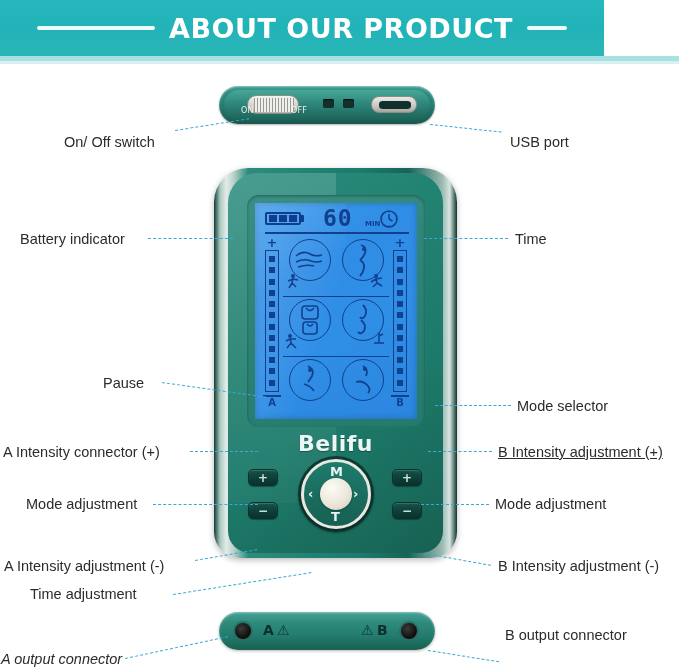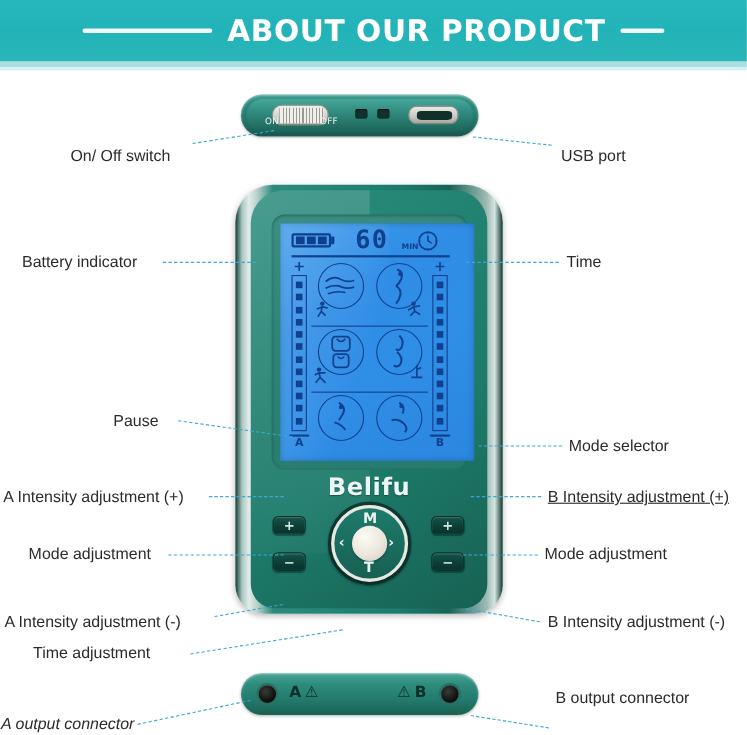--- a/index.html
+++ b/index.html
@@ -6,21 +6,21 @@
   html,body{margin:0;padding:0;}
   body{
     width:679px;height:668px;
     background:#ffffff;
     font-family:"Liberation Sans", sans-serif;
     overflow:hidden;
     position:relative;
   }
   
   #header{
-    position:absolute;left:0;top:0;width:679px;height:56px;
+    position:absolute;left:0;top:0;width:604px;height:56px;
     background:linear-gradient(180deg,#27b8bd 0%,#22b3b8 50%,#2ab6b8 100%);
     display:flex;align-items:center;justify-content:center;
   }
   #header-rule-left,#header-rule-right{
     height:4px;background:#ffffff;opacity:.92;border-radius:2px;
   }
   #header-rule-left{width:118px;margin-right:14px;}
   #header-rule-right{width:40px;margin-left:14px;}
   #header-title{
     color:#ffffff;font-size:27px;font-weight:bold;letter-spacing:.5px;
@@ -127,21 +127,21 @@
     pointer-events:none;
   }
   
   #lcd-frame{
     position:absolute;left:33px;top:27px;width:178px;height:232px;
     border-radius:12px;
     background:linear-gradient(160deg,#3b8f84 0%,#2d8376 45%,#247a6c 100%);
     box-shadow:inset 0 1px 3px rgba(0,0,0,.35);
   }
   #lcd{
-    position:absolute;left:41px;top:35px;width:176px;height:216px;
+    position:absolute;left:41px;top:35px;width:162px;height:216px;
     background:linear-gradient(150deg,#3d9bec 0%,#2f8de6 32%,#2f8ee6 60%,#2b86e0 100%);
     box-shadow:inset 0 0 6px rgba(0,0,0,.22);
     overflow:hidden;
   }
   #lcd-sheen{
     position:absolute;left:0;top:0;width:56%;height:100%;
     background:linear-gradient(110deg,rgba(255,255,255,.18),rgba(255,255,255,0) 70%);
     pointer-events:none;
   }
   
@@ -488,21 +488,21 @@
   <div class="conn-txt" id="conn-a-label">A</div>
   <div class="conn-txt" id="conn-a-warn">⚠</div>
   <div class="conn-txt" id="conn-b-warn">⚠</div>
   <div class="conn-txt" id="conn-b-label">B</div>
   <div class="out-conn" id="out-conn-b"></div>
 </div>
 
 <div class="callout left" style="left:40px;top:134px;margin-left:24px;">On/ Off switch</div>
 <div class="callout left" style="left:20px;top:231px;">Battery indicator</div>
 <div class="callout left" style="left:103px;top:375px;">Pause</div>
-<div class="callout left" style="left:3px;top:444px;">A Intensity adjustment (+)</div>
+<div class="callout left" style="left:3px;top:444px;">A Intensity connector (+)</div>
 <div class="callout left" style="left:26px;top:496px;">Mode adjustment</div>
 <div class="callout left" style="left:4px;top:558px;">A Intensity adjustment (-)</div>
 <div class="callout left" style="left:30px;top:586px;">Time adjustment</div>
 <div class="callout left" style="left:1px;top:651px;font-style:italic;">A output connector</div>
 
 <div class="callout right" style="left:510px;top:134px;">USB port</div>
 <div class="callout right" style="left:515px;top:231px;">Time</div>
 <div class="callout right" style="left:517px;top:398px;">Mode selector</div>
 <div class="callout right" style="left:498px;top:444px;text-decoration:underline;">B Intensity adjustment (+)</div>
 <div class="callout right" style="left:495px;top:496px;">Mode adjustment</div>

